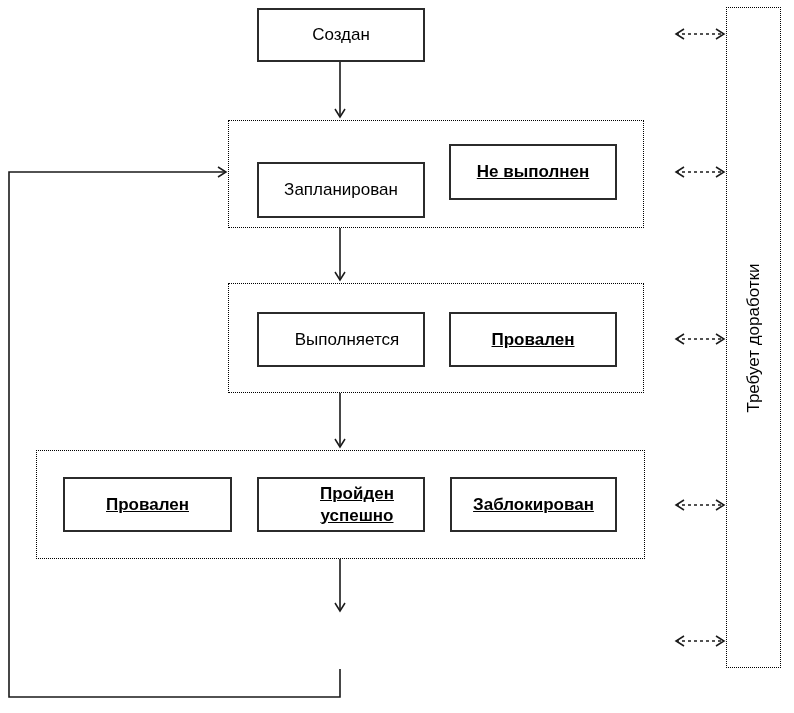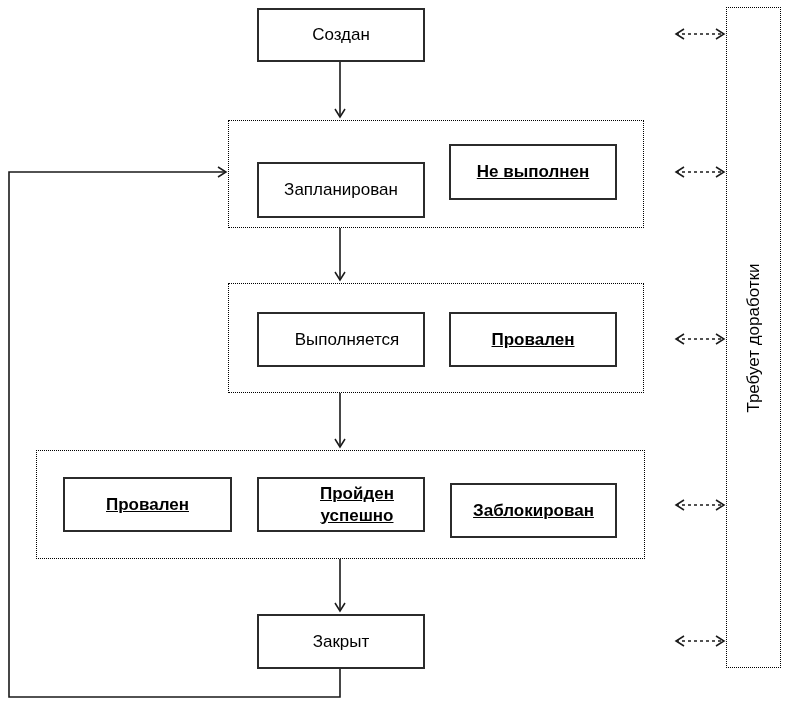--- a/index.html
+++ b/index.html
@@ -39,21 +39,21 @@
   .n-created  { left: 257px; top:   8px; width: 168px; height: 54px; }
   .g-planned  { left: 228px; top: 120px; width: 416px; height: 108px; }
   .n-planned  { left: 257px; top: 144px; width: 168px; height: 56px; margin-top: 18px; }
   .n-notexec  { left: 449px; top: 144px; width: 168px; height: 56px; }
   .g-exec     { left: 228px; top: 283px; width: 416px; height: 110px; }
   .n-exec     { left: 257px; top: 312px; width: 168px; height: 55px; padding-left: 12px; }
   .n-skipped  { left: 449px; top: 312px; width: 168px; height: 55px; }
   .g-result   { left:  36px; top: 450px; width: 609px; height: 109px; }
   .n-failed   { left:  63px; top: 477px; width: 169px; height: 55px; }
   .n-passed   { left: 257px; top: 477px; width: 168px; height: 55px; padding-left: 32px; }
-  .n-blocked  { left: 450px; top: 477px; width: 167px; height: 55px; margin-top: 6px; }
+  .n-blocked  { left: 450px; top: 477px; width: 167px; height: 55px; }
   .n-closed   { left: 257px; top: 614px; width: 168px; height: 55px; }
 
   .rework-panel {
     position: absolute;
     left: 726px; top: 7px; width: 55px; height: 661px;
     border: 1.5px dotted #000;
     background: #ffffff;
   }
   .v-label {
     position: absolute;
@@ -86,21 +86,20 @@
   <div class="node bold n-notexec">Не выполнен</div>
 
   <div class="node n-exec">Выполняется</div>
   <div class="node bold n-skipped">Провален</div>
 
   <div class="node bold n-failed">Провален</div>
   <div class="node bold n-passed">Пройден
 успешно</div>
   <div class="node bold n-blocked">Заблокирован</div>
 
-  <div class="node n-closed">Закрыт</div>
 
   <div class="rework-panel">
     <span class="v-label">Требует доработки</span>
   </div>
 
   <svg class="arrows" viewBox="0 0 794 713" xmlns="http://www.w3.org/2000/svg">
     <defs>
       <marker id="vhead" markerUnits="userSpaceOnUse" markerWidth="12" markerHeight="12" refX="10" refY="6" orient="auto">
         <path d="M2,1 L10,6 L2,11" fill="none" stroke="#1a1a1a" stroke-width="1.5"></path>
       </marker>

